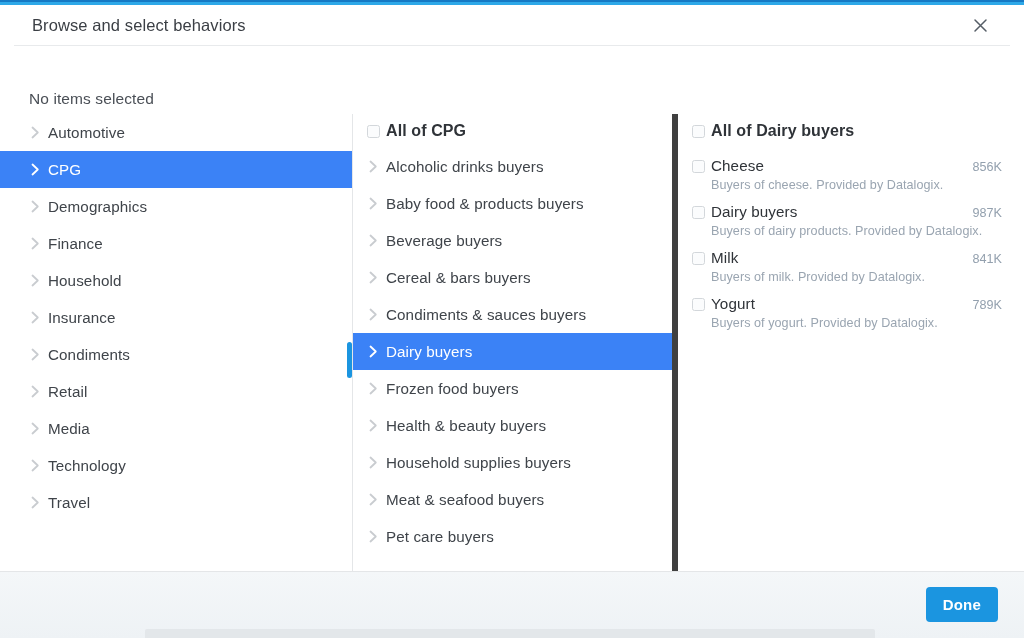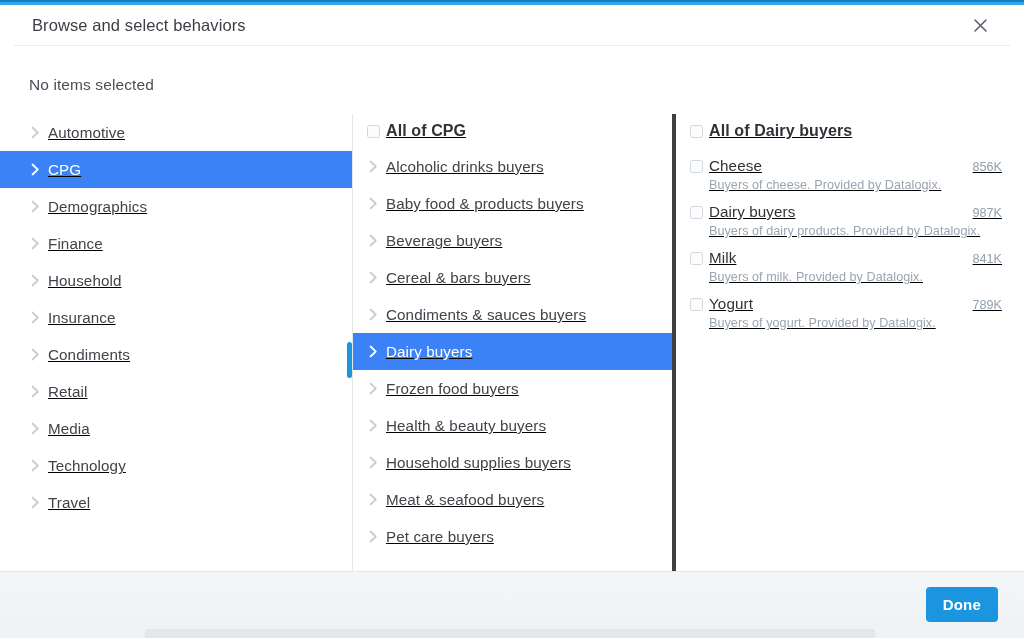--- a/index.html
+++ b/index.html
@@ -60,42 +60,41 @@
   .header-divider {
     position: absolute;
     top: 45px; left: 14px;
     width: 996px; height: 1px;
     background: #e8eaec;
   }
 
   
   .selection-summary {
     position: absolute;
-    top: 76px; left: 29px;
+    top: 90px; left: 29px;
     font-size: 15.5px;
     color: #4a4f56;
     letter-spacing: .1px;
   }
 
   
   .columns {
     position: absolute;
     top: 114px; left: 0;
     width: 1024px; height: 457px;
     display: flex;
   }
   .col {
     position: relative;
     height: 457px;
     overflow: hidden;
-    text-decoration: underline;
   }
   .col-categories { width: 352px; }
   .col-subcategories { width: 320px; border-left: 1px solid #e4e6e8; }
-  .col-behaviors { width: 352px; border-left: 4px solid #404040; }
+  .col-behaviors { width: 352px; border-left: 6px solid #404040; }
 
   
   .tree-row {
     display: flex;
     align-items: center;
     height: 37px;
     cursor: pointer;
     user-select: none;
   }
   .tree-row .chev {

